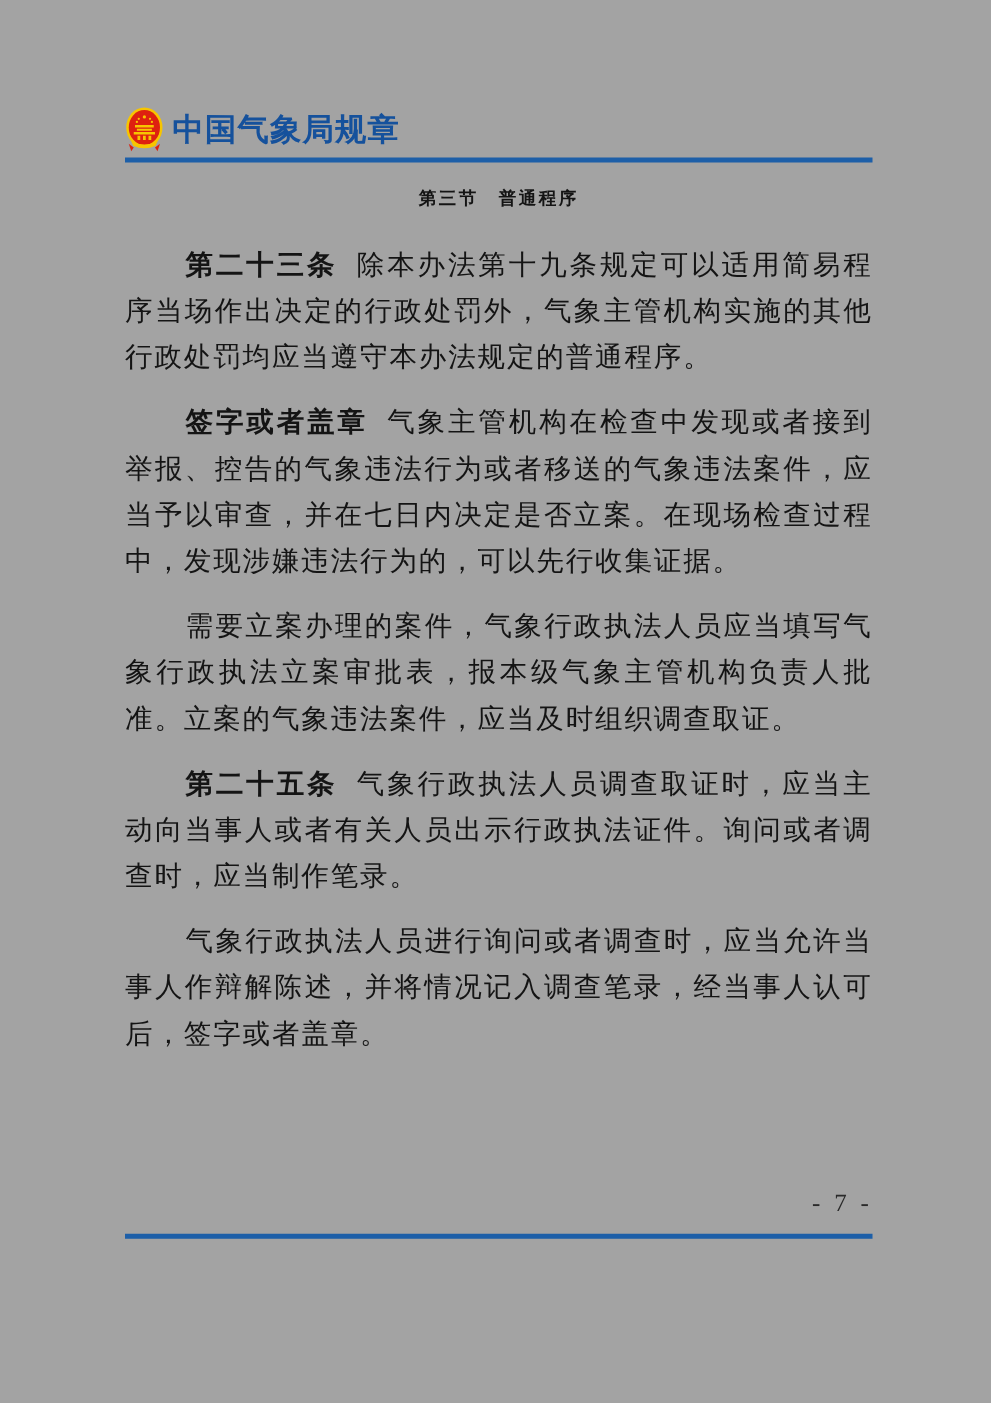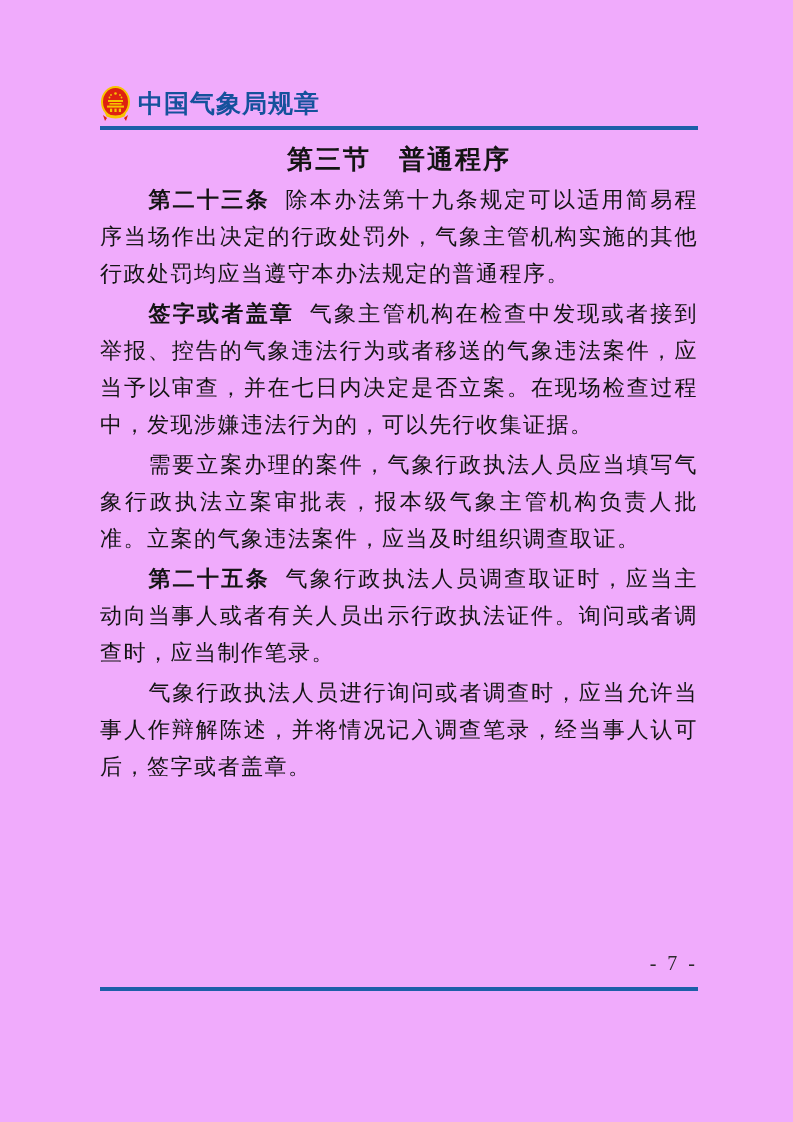--- a/index.html
+++ b/index.html
@@ -1,20 +1,20 @@
 <!DOCTYPE html>
 <html><head>
 <meta charset="utf-8">
 <style>
   html, body { margin: 0; padding: 0; background: #ffffff; }
   .page {
     position: relative;
     width: 793px;
     height: 1122px;
-    background: #f0abfc;
+    background: #a3a3a3;
     overflow: hidden;
     font-family: "Liberation Serif", "DejaVu Serif", serif;
   }
 
   
   .header {
     position: absolute;
     left: 100px;
     top: 84px;
     width: 598px;
@@ -51,28 +51,28 @@
     color: #141414;
     text-align: justify;
     text-justify: inter-character;
     letter-spacing: 1.5px;
   }
   .doc-body p {
     margin: 0;
     text-indent: 2.2em;
     text-align-last: left;
   }
-  .doc-body p + p, .doc-body h2 + p { margin-top: 3px; }
+  .doc-body p + p, .doc-body h2 + p { margin-top: 15px; }
   .doc-body .lead {
     font-weight: bold;
     margin-right: 0.7em;
   }
   .doc-body h2.section-heading {
     margin: 2px 0 0 0;
-    font-size: 26px;
+    font-size: 14px;
     line-height: 37px;
     font-weight: bold;
     text-align: center;
     text-indent: 0;
     letter-spacing: 2px;
   }
 
   
   .page-number {
     position: absolute;

